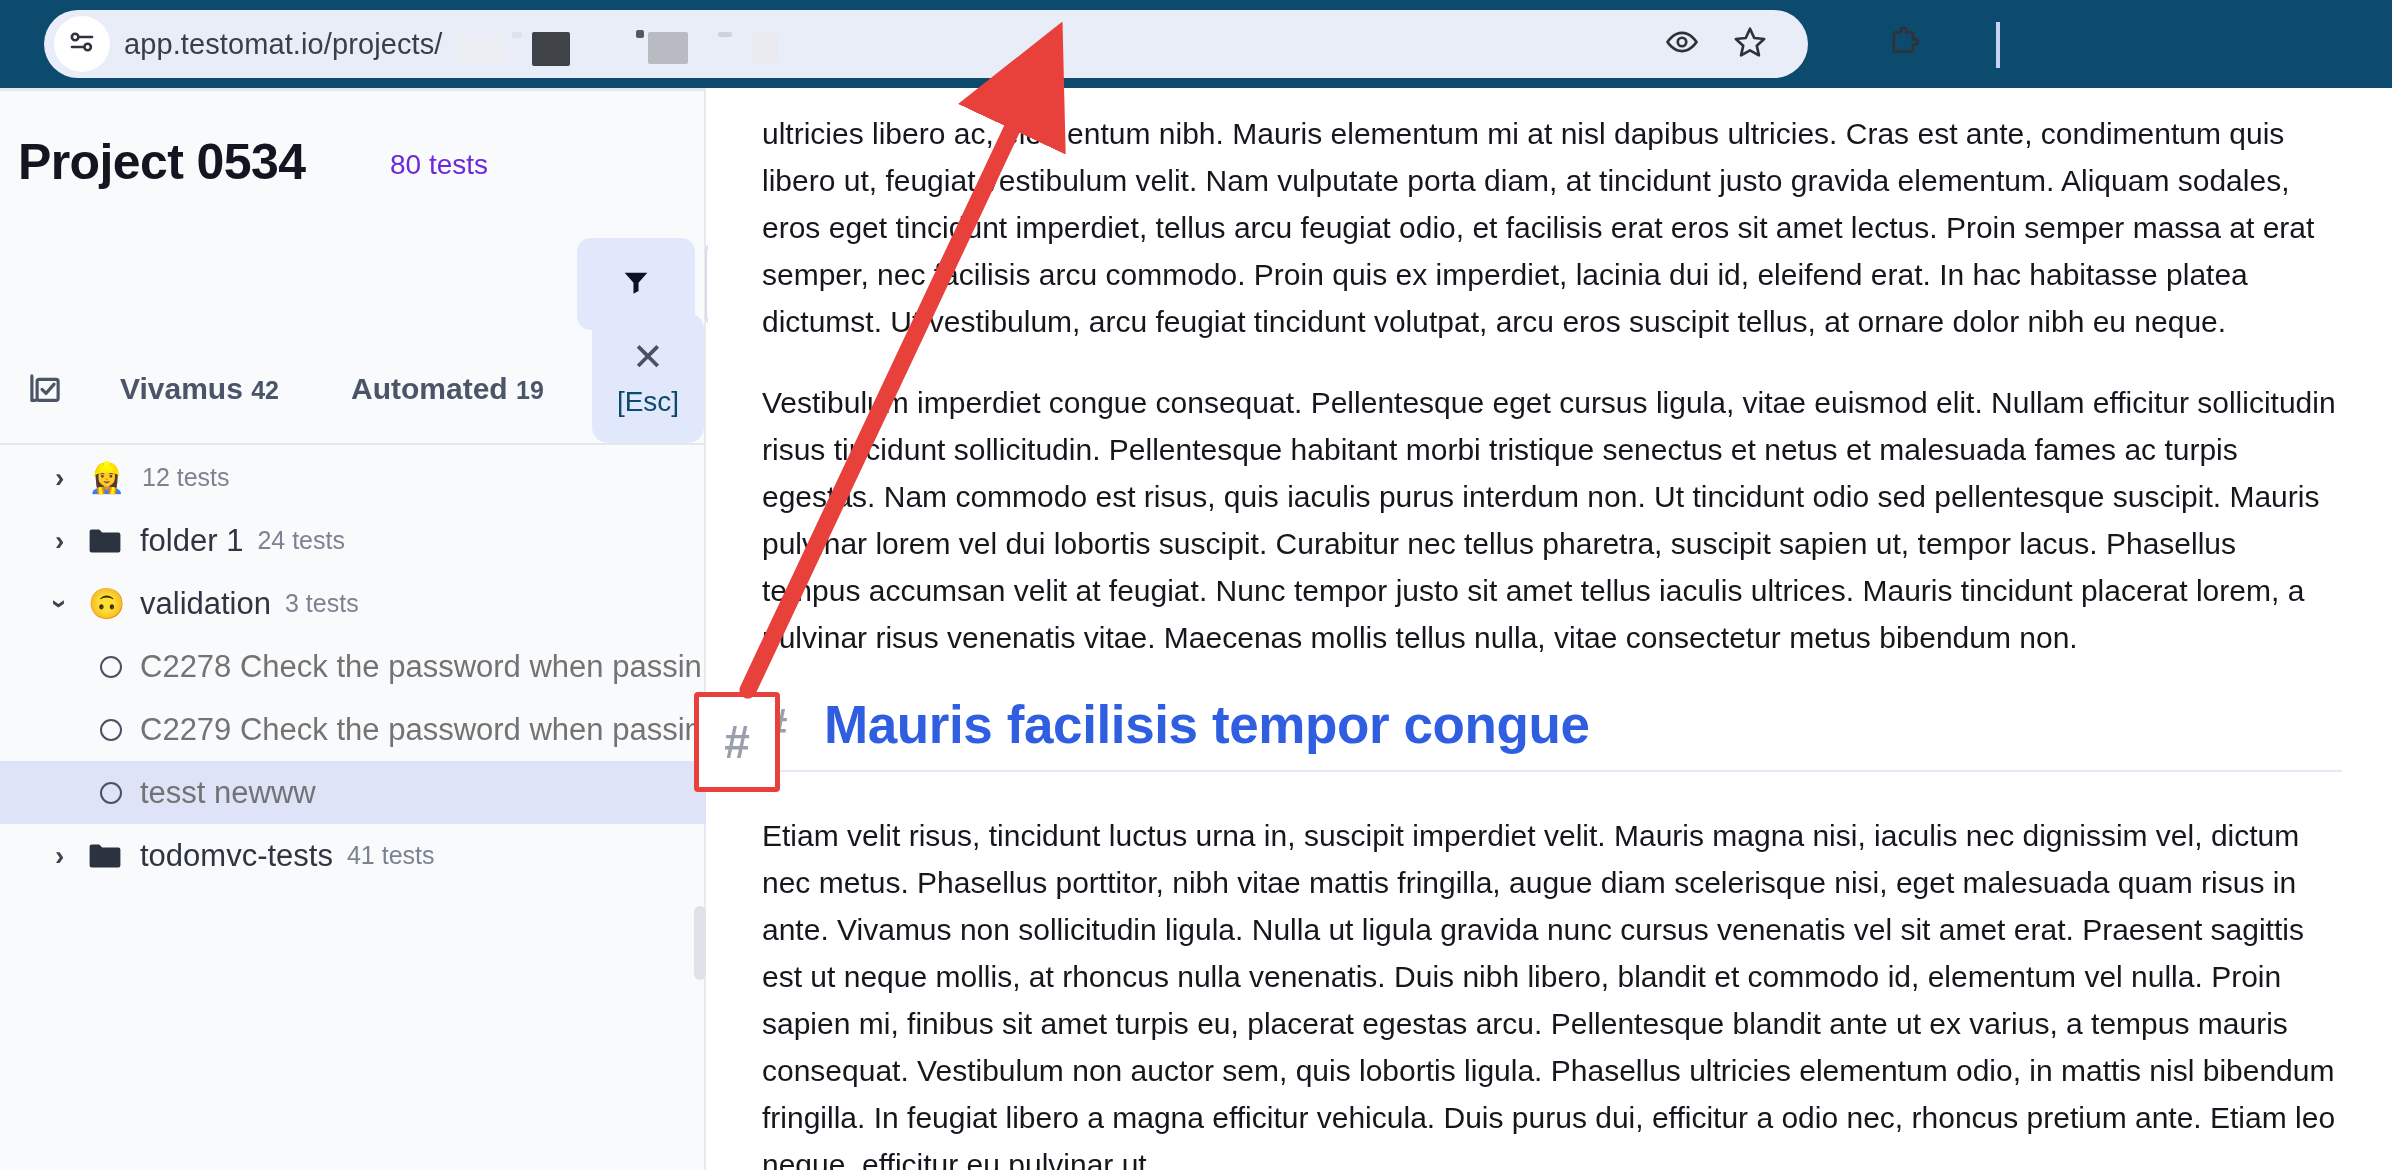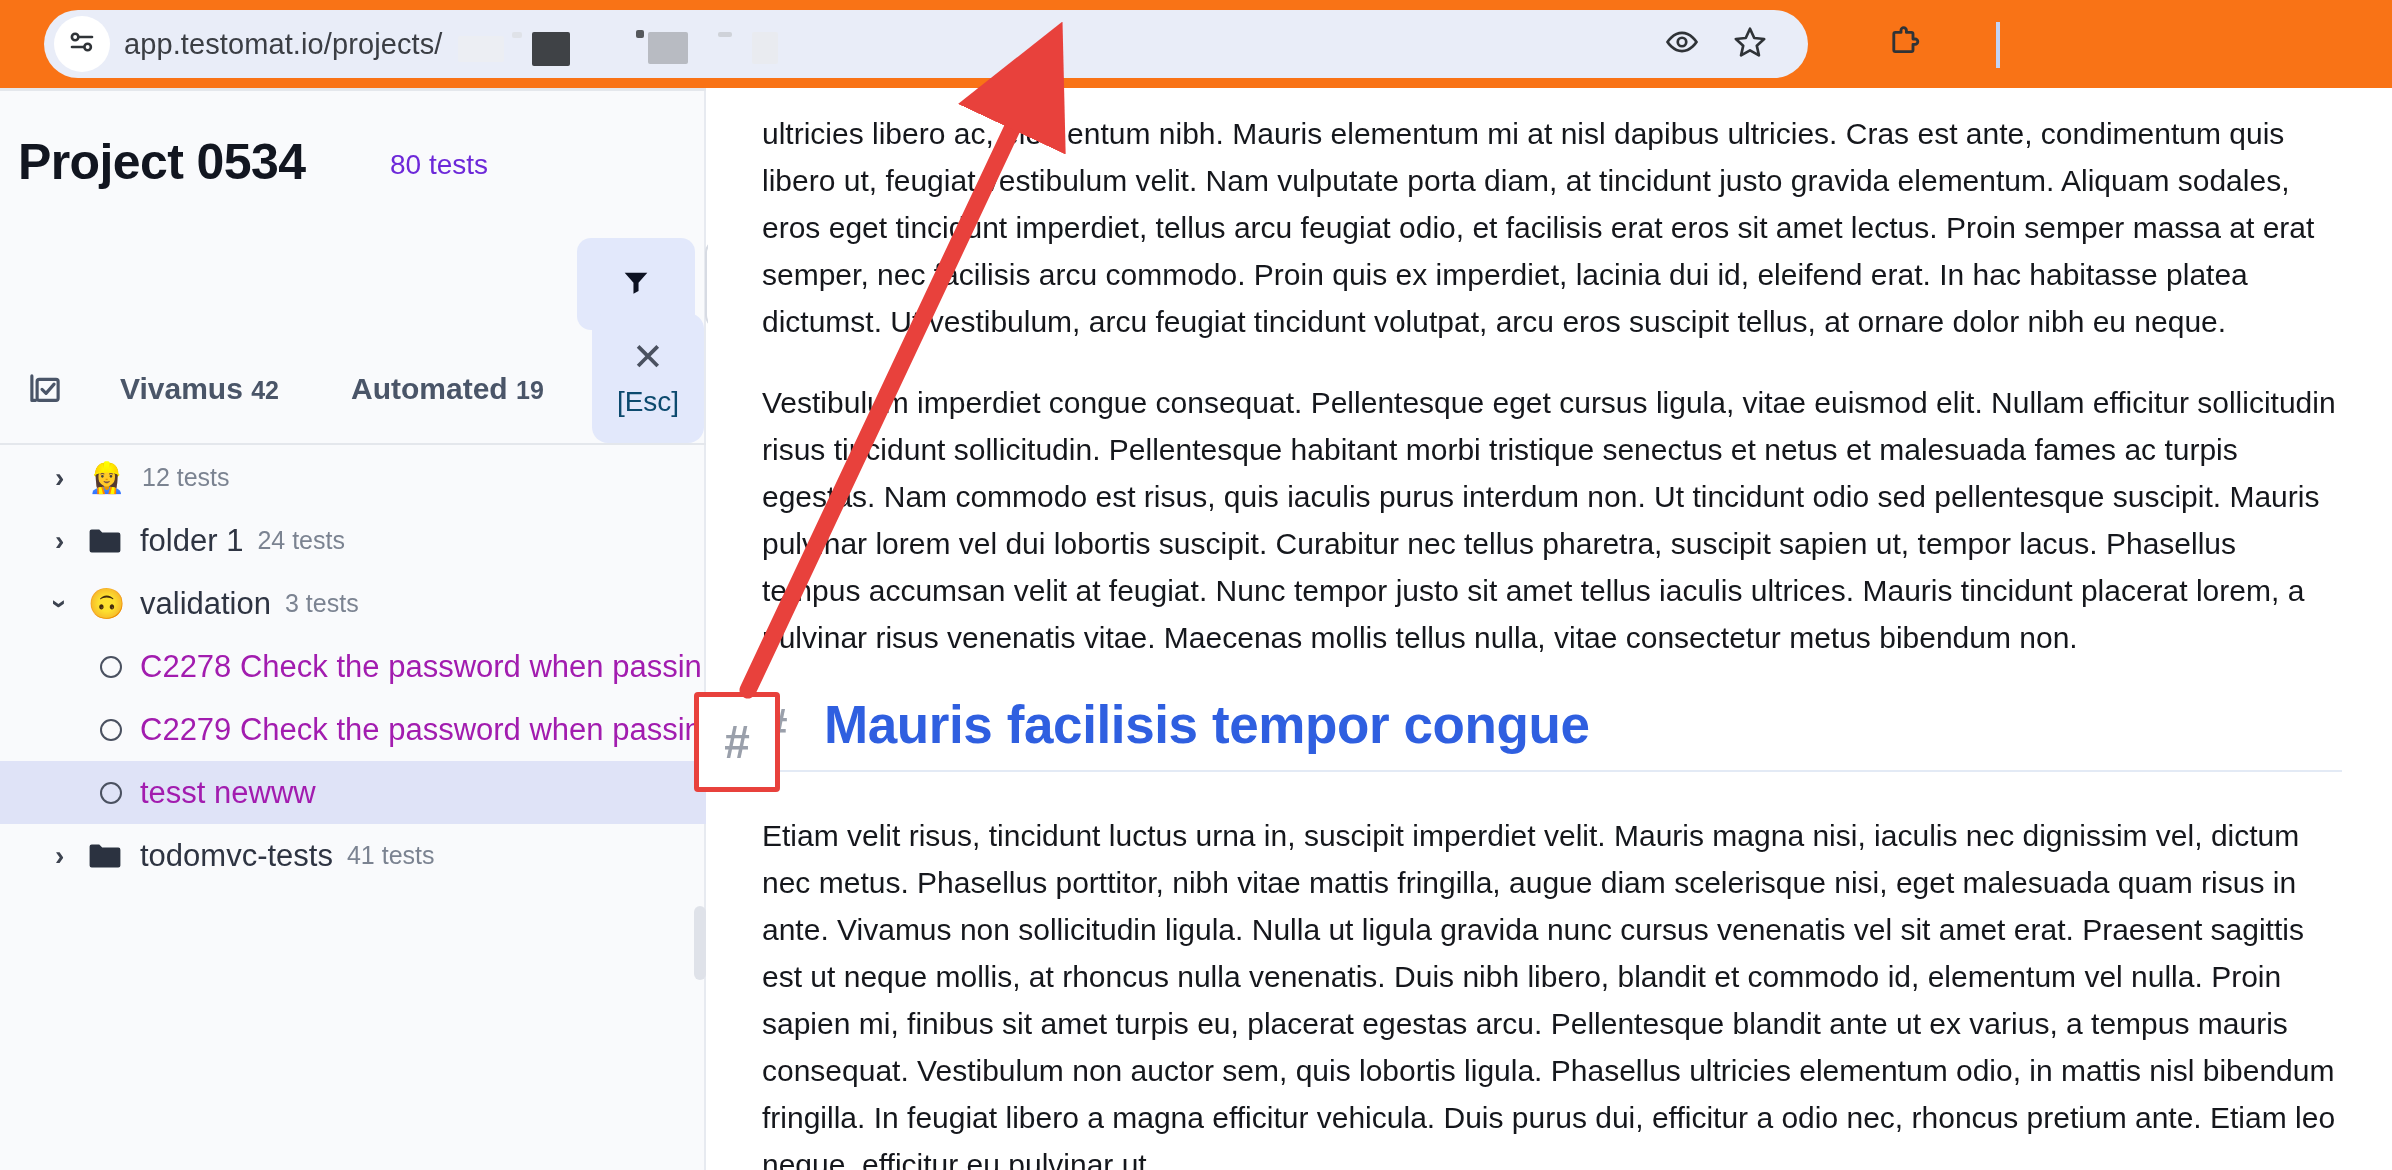--- a/index.html
+++ b/index.html
@@ -6,21 +6,21 @@
   html, body {
     width: 2392px; height: 1170px;
     background: #ffffff;
     font-family: "Liberation Sans", sans-serif;
     overflow: hidden;
   }
 
   
   .browser-bar {
     position: absolute; left: 0; top: 0; width: 2392px; height: 88px;
-    background: #f97316;
+    background: #0c4a6e;
   }
   .omnibox {
     position: absolute; left: 44px; top: 10px;
     width: 1764px; height: 68px;
     background: #e9edf8; border-radius: 34px;
     display: flex; align-items: center;
   }
   .site-settings-btn {
     width: 56px; height: 56px; margin-left: 10px;
     background: #ffffff; border-radius: 50%;
@@ -143,21 +143,21 @@
   .tree-emoji { font-size: 30px; margin-left: 38px; width: 40px; }
   .folder-ico { margin-left: 38px; width: 40px; display:flex; align-items:center; }
   .tree-label {
     font-size: 31px; color: #2e3442; margin-left: 12px;
   }
   .tree-count { font-size: 25px; color: #7b8391; margin-left: 14px; }
   .circle-ico {
     width: 22px; height: 22px; border: 2.5px solid #4a5160;
     border-radius: 50%; flex: 0 0 auto;
   }
-  .leaf-label { font-size: 31px; color: #a21caf; margin-left: 18px; }
+  .leaf-label { font-size: 31px; color: #737373; margin-left: 18px; }
 
   .sb-scroll {
     position: absolute; left: 694px; top: 815px;
     width: 12px; height: 74px; background: #dfe2e9; border-radius: 6px;
   }
 
   
   .content {
     position: absolute; left: 708px; top: 0; width: 1684px; height: 1082px;
     background: #ffffff; overflow: hidden;

